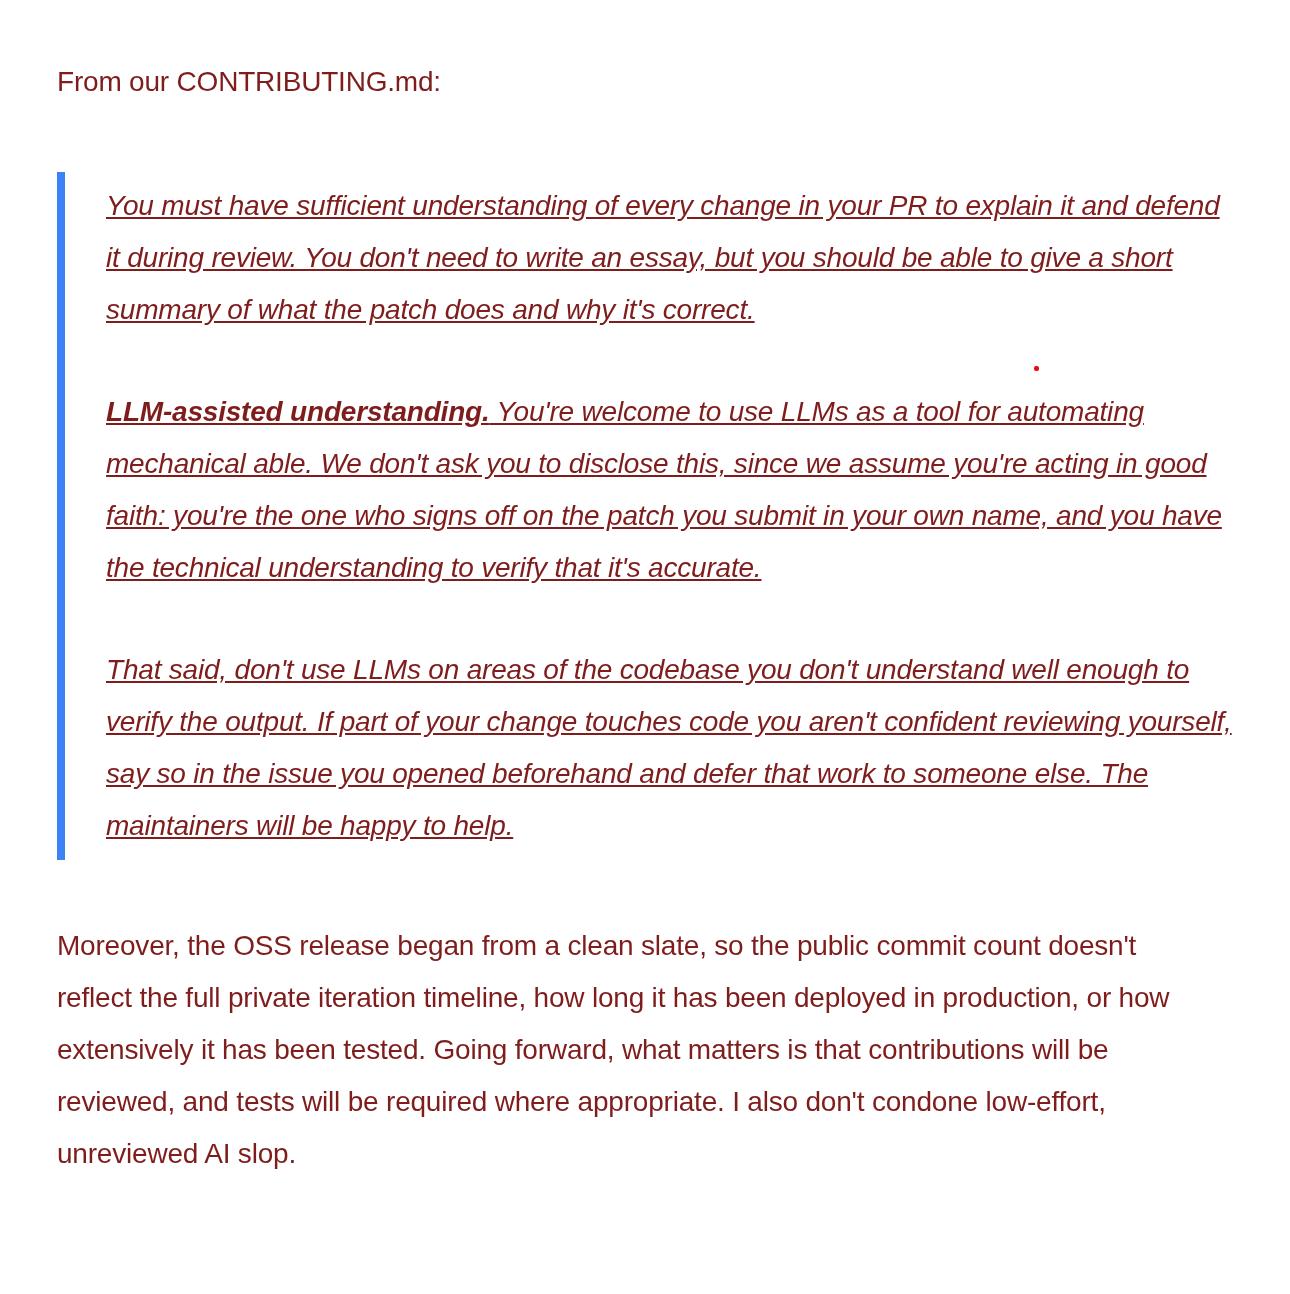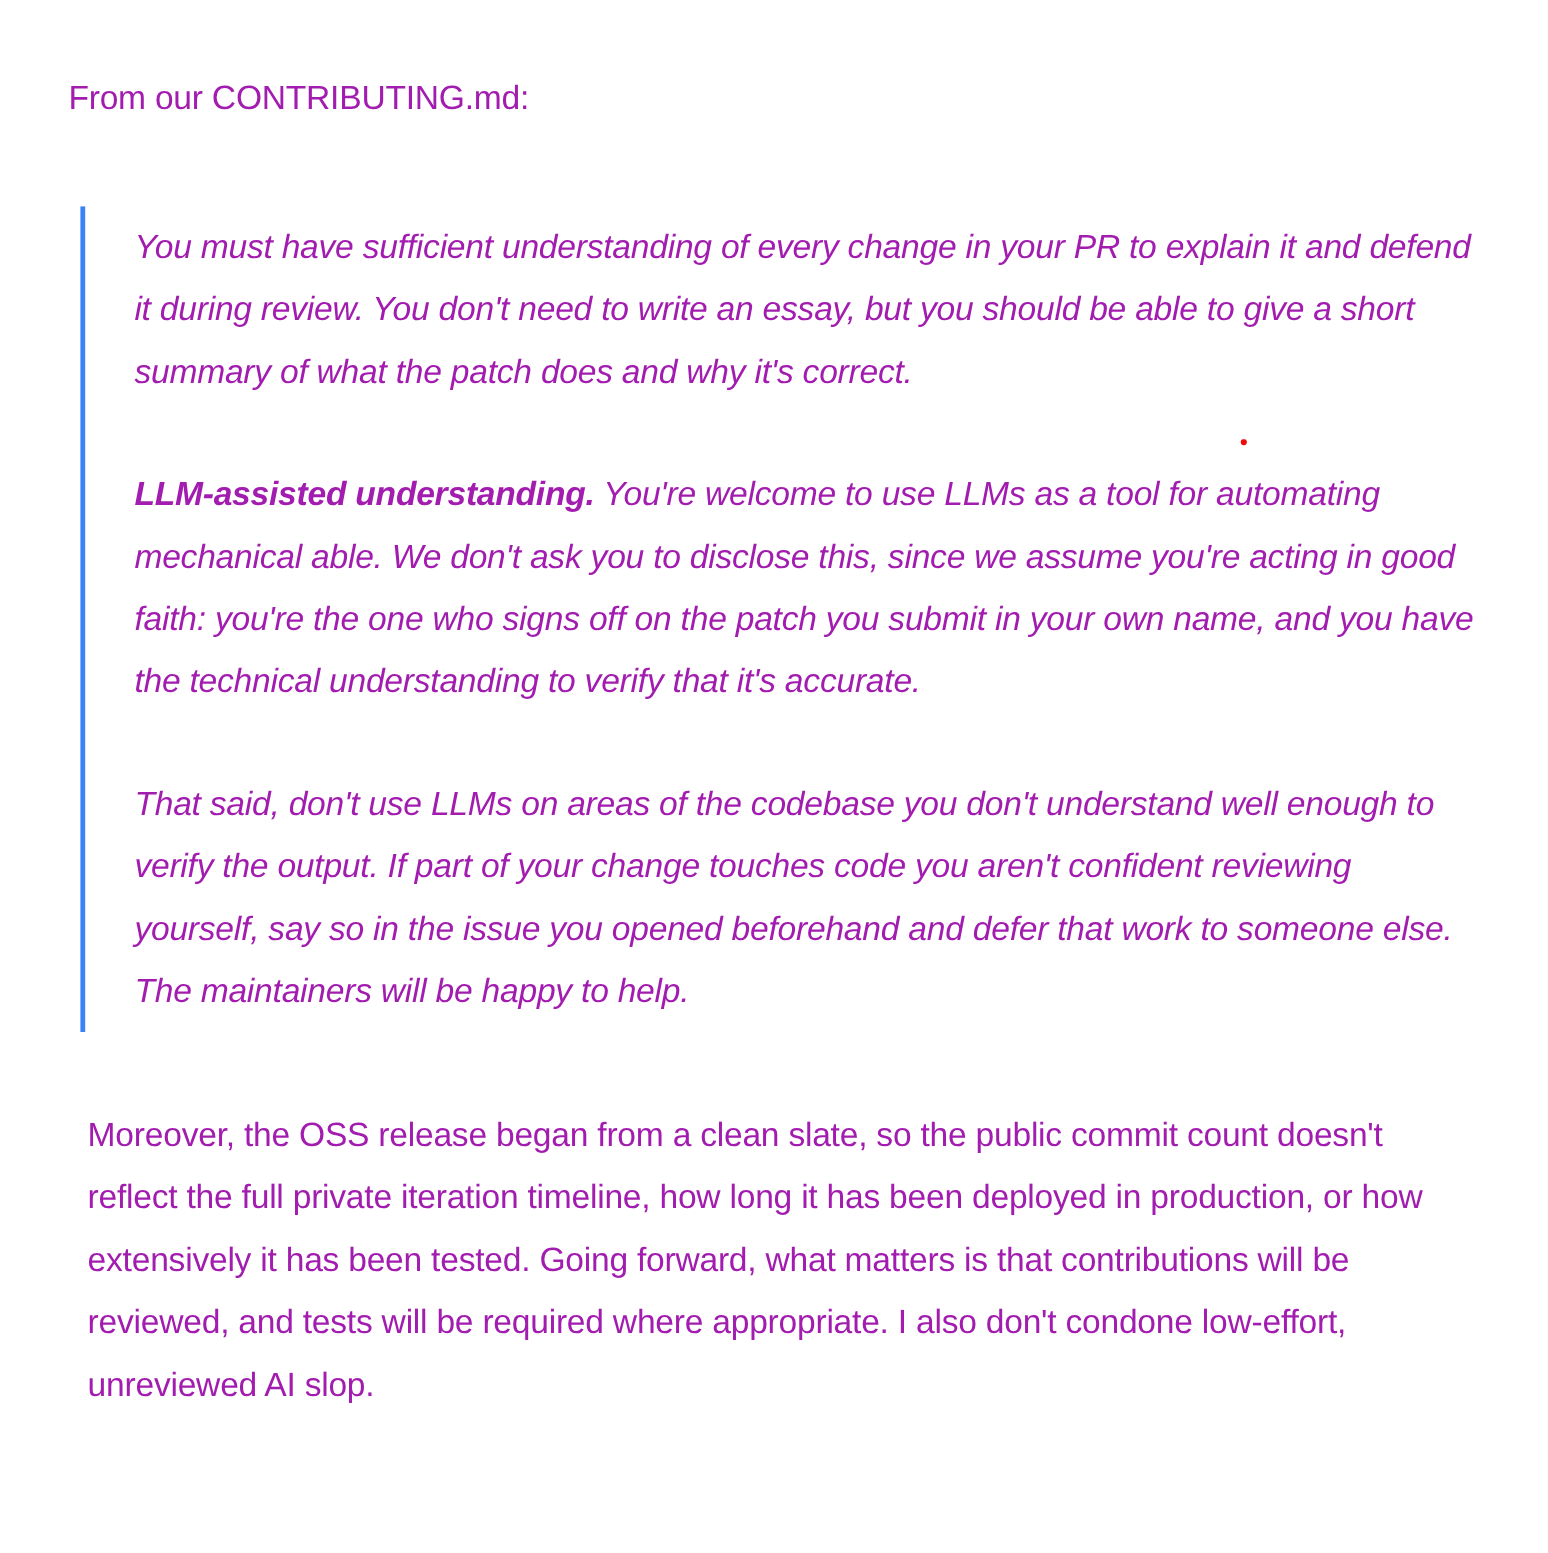--- a/index.html
+++ b/index.html
@@ -7,49 +7,50 @@
     padding: 0;
     background: #ffffff;
   }
   .page {
     position: relative;
     width: 1290px;
     height: 1294px;
     box-sizing: border-box;
     padding: 56px 57px 0 57px;
     background: #ffffff;
-    color: #a21caf;
+    color: #7f1d1d;
     font-family: "Liberation Sans", sans-serif;
     font-size: 28px;
     line-height: 52px;
     letter-spacing: -0.2px;
     overflow: hidden;
   }
   .intro {
     margin: 0 0 64px 0;
   }
   .quote {
-    margin: 0 0 60px 10px;
-    border-left: 4px solid #3b82f6;
+    margin: 0 0 60px 0;
+    border-left: 8px solid #3b82f6;
     padding: 8px 0 8px 41px;
     max-width: 1140px;
+    text-decoration: underline;
   }
   .quote p {
     margin: 0 0 50px 0;
     font-style: italic;
   }
   .quote p:last-child {
     margin-bottom: 0;
   }
   .lead {
     font-weight: bold;
     font-style: italic;
   }
   .closing {
-    margin: 16px;
+    margin: 0;
     max-width: 1135px;
   }
   .annotation-dot {
     position: absolute;
     left: 1034px;
     top: 366px;
     width: 5px;
     height: 5px;
     border-radius: 2px;
     background: #f00a0a;

